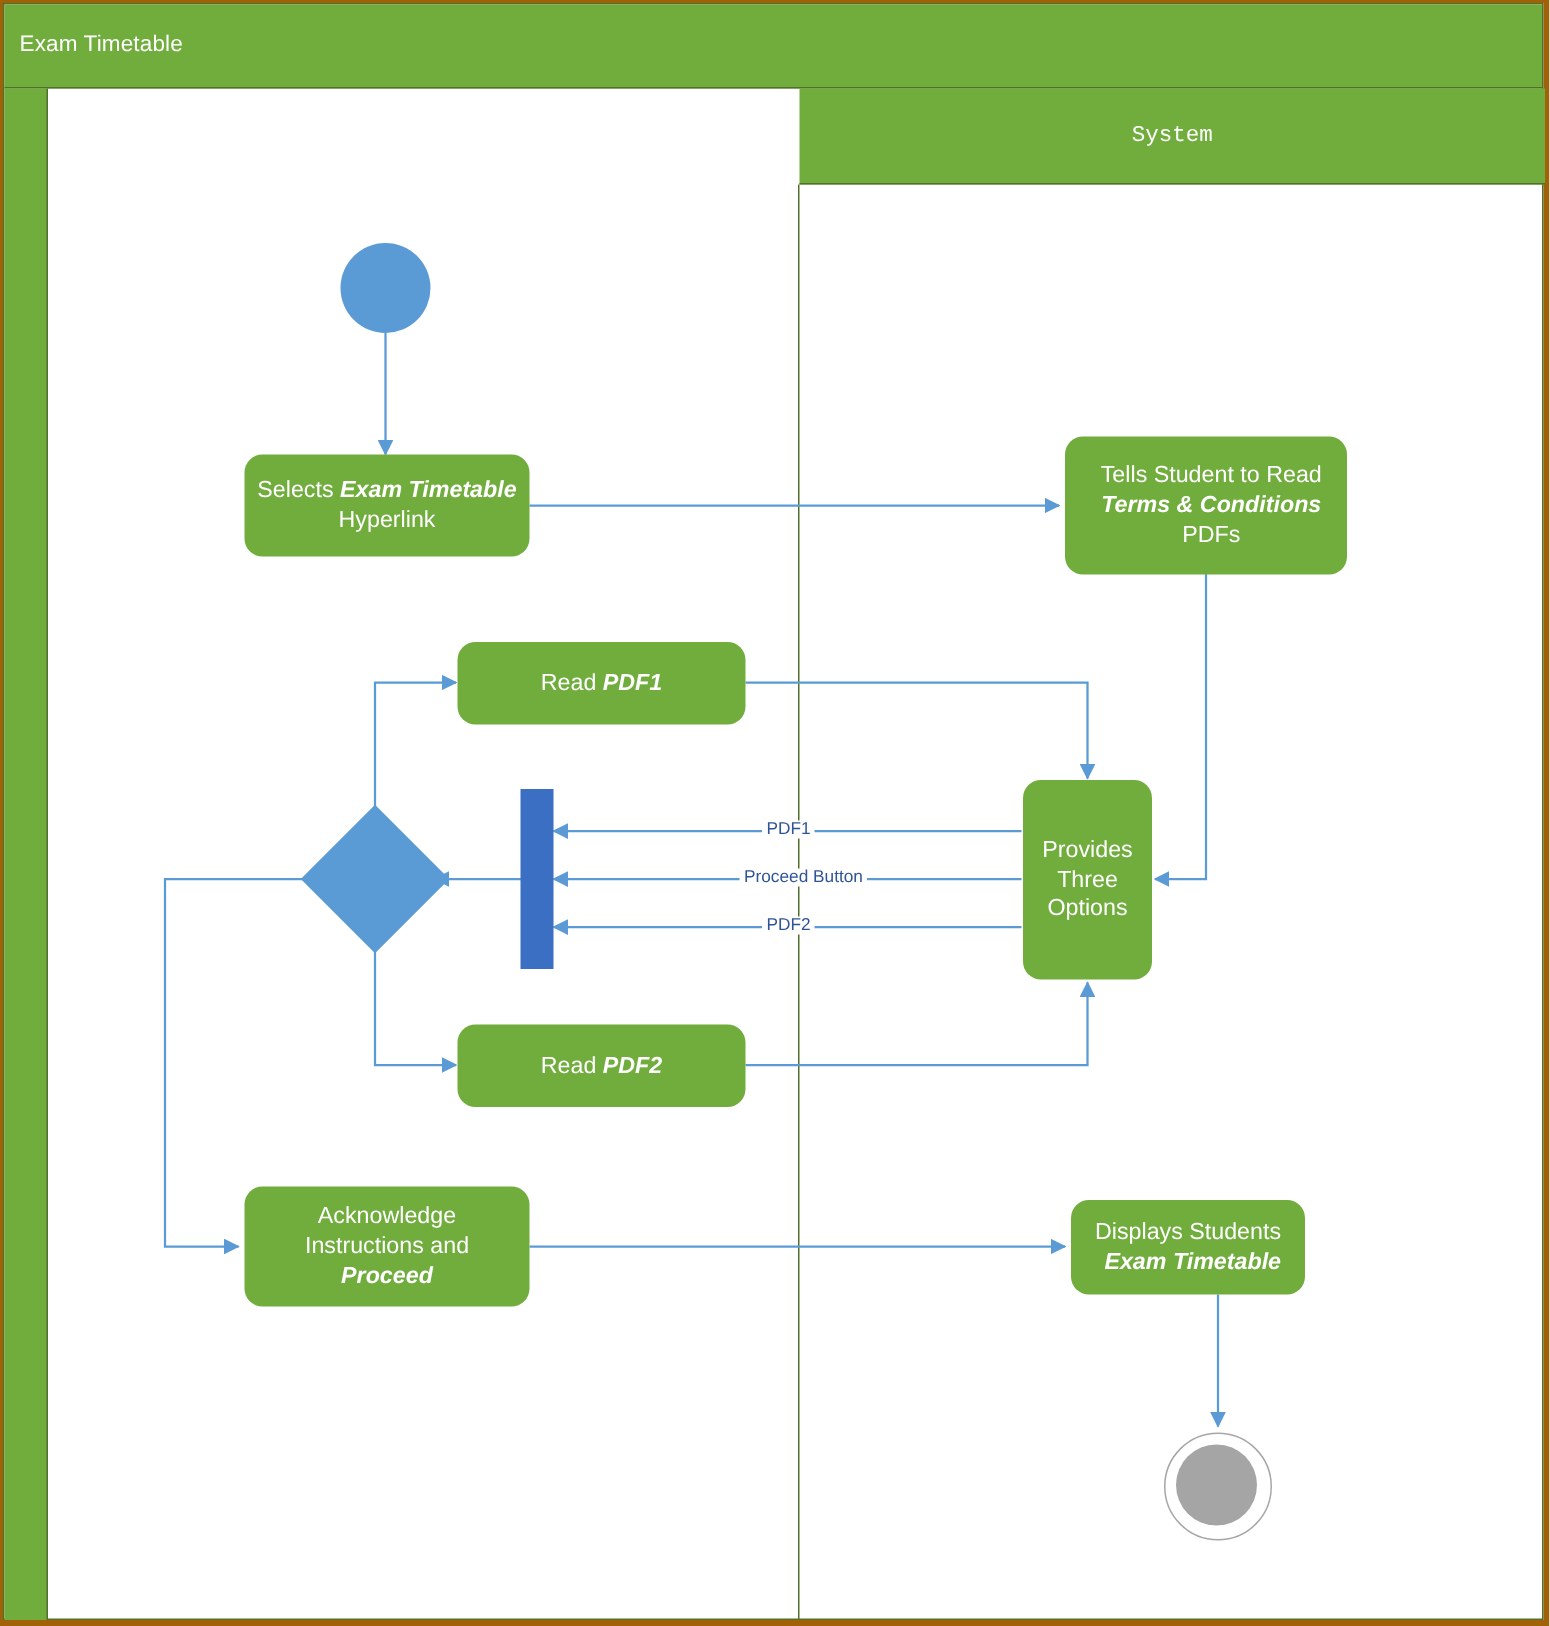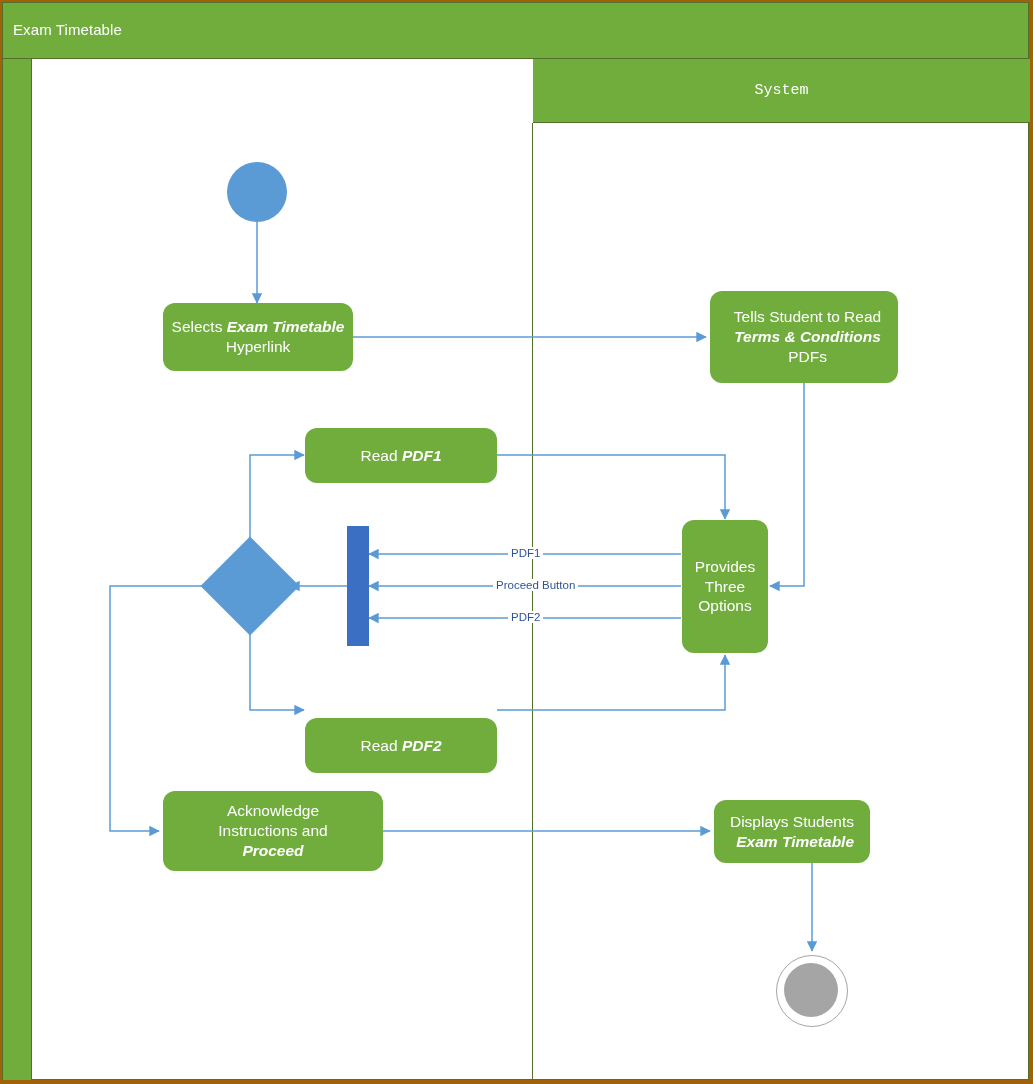--- a/index.html
+++ b/index.html
@@ -215,33 +215,33 @@
       <span>Tells Student to Read</span><br><b>Terms &amp; Conditions</b><br><span>PDFs</span>
     </span>
   </div>
 
   <div class="node" style="left:305px;top:428px;width:192px;height:55px;">
     <span>
       <span>Read </span><b>PDF1</b>
     </span>
   </div>
 
-  <div class="node" style="left:305px;top:718px;width:192px;height:55px;">
+  <div class="node" style="left:305px;top:683px;width:192px;height:55px;">
     <span>
       <span>Read </span><b>PDF2</b>
     </span>
   </div>
 
   <div class="node" style="left:682px;top:520px;width:86px;height:133px;">
     <span>
       <span>Provides</span><br><span>Three</span><br><span>Options</span>
     </span>
   </div>
 
-  <div class="node" style="left:163px;top:791px;width:220px;height:80px;">
+  <div class="node" style="left:163px;top:791px;width:190px;height:80px;">
     <span>
       <span>Acknowledge</span><br><span>Instructions and</span><br><b>Proceed</b>
     </span>
   </div>
 
   <div class="node" style="left:714px;top:800px;width:156px;height:63px;text-align:right;">
     <span>
       <span>Displays Students</span><br><b>Exam Timetable</b>
     </span>
   </div>

